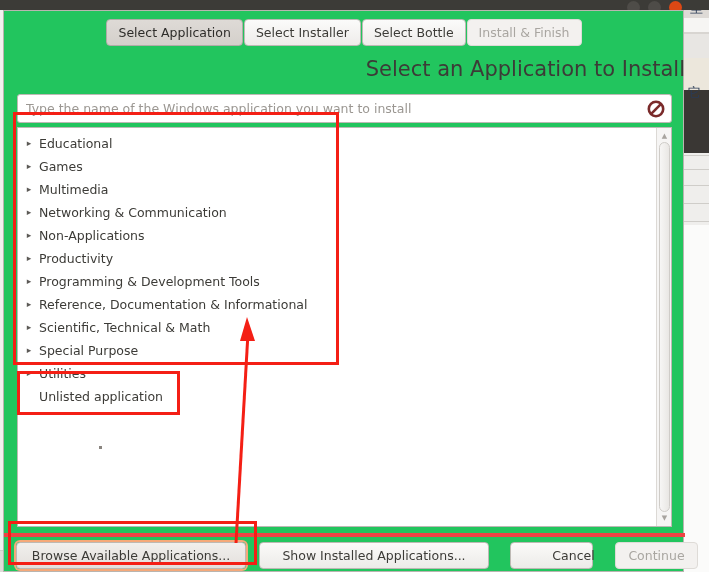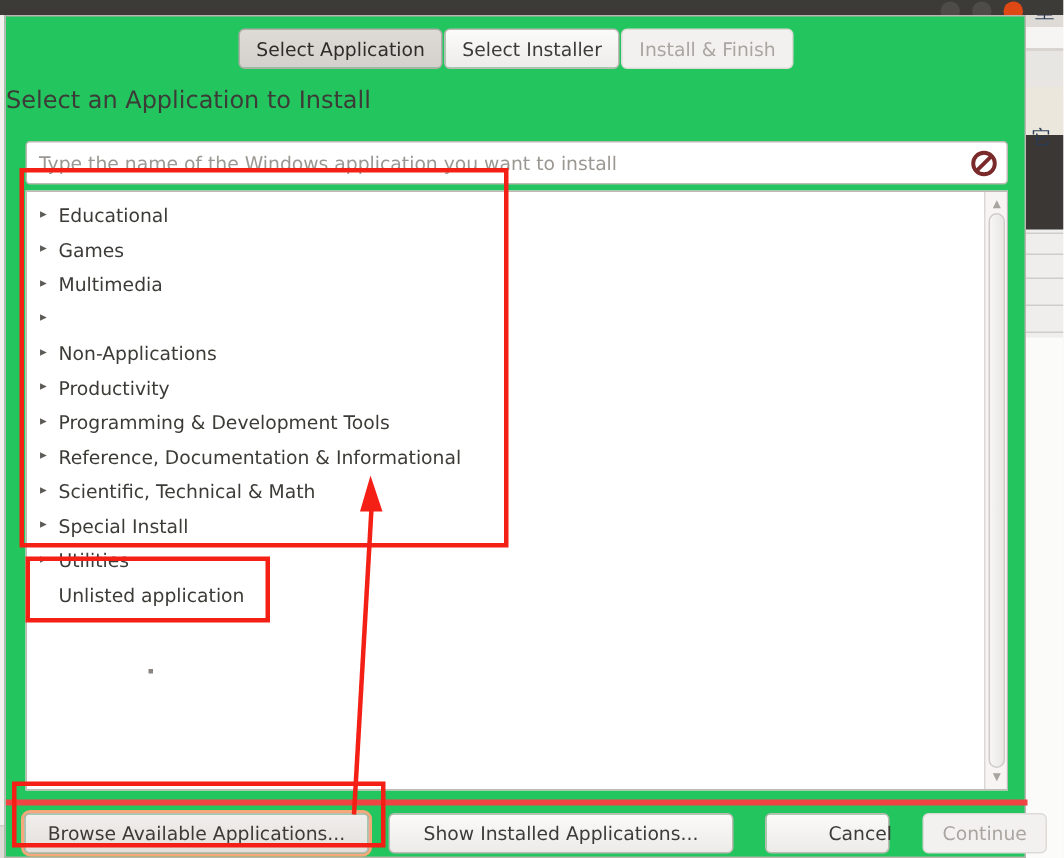--- a/index.html
+++ b/index.html
@@ -95,21 +95,21 @@
     color: #2e2d2a;
   }
   .tabbtn.disabled {
     color: #a9a6a1;
     background: #f3f1ef;
     border-color: #dedbd7;
   }
 
   .page-title {
     position: absolute; left: 0; top: 46px; width: 681px;
-    text-align: left; font-size: 16px; color: #3c3b37; font-weight: 400;
+    text-align: right; font-size: 21px; color: #3c3b37; font-weight: 400;
   }
 
   
   .searchwrap {
     position: absolute; left: 13px; top: 83px; width: 655px; height: 29px;
     background: #ffffff; border: 1px solid #bdb9b4; border-radius: 3px;
     display: flex; align-items: center; gap: 35px;
   }
   .search-input {
     flex: 1; border: 0; outline: none; background: transparent;
@@ -223,20 +223,21 @@
   <div class="titlebar-dark2"></div>
   <div class="wctrl min"></div>
   <div class="wctrl max"></div>
   <div class="wctrl close"></div>
 
   <div class="dialog">
 
     <div class="tabrow">
       <div class="tabbtn active">Select Application</div>
       <div class="tabbtn">Select Installer</div>
+      <div class="tabbtn">Select Bottle</div>
       <div class="tabbtn disabled">Install &amp; Finish</div>
     </div>
 
     <div class="page-title">Select an Application to Install</div>
 
     <div class="searchwrap">
       <input class="search-input" type="text" placeholder="Type the name of the Windows application you want to install" style="">
       <span class="clear-icon">
         <svg width="18" height="18" viewBox="0 0 18 18">
           <circle cx="9" cy="9" r="7.2" fill="none" stroke="#7a2a2a" stroke-width="2.6"></circle>
@@ -254,20 +255,21 @@
         <div class="row">
           <span class="tri">▸</span>
           <span class="lbl">Games</span>
         </div>
         <div class="row">
           <span class="tri">▸</span>
           <span class="lbl">Multimedia</span>
         </div>
         <div class="row">
           <span class="tri">▸</span>
+          <span class="lbl">Networking &amp; Communication</span>
         </div>
         <div class="row">
           <span class="tri">▸</span>
           <span class="lbl">Non-Applications</span>
         </div>
         <div class="row">
           <span class="tri">▸</span>
           <span class="lbl">Productivity</span>
         </div>
         <div class="row">
@@ -277,21 +279,21 @@
         <div class="row">
           <span class="tri">▸</span>
           <span class="lbl">Reference, Documentation &amp; Informational</span>
         </div>
         <div class="row">
           <span class="tri">▸</span>
           <span class="lbl">Scientific, Technical &amp; Math</span>
         </div>
         <div class="row">
           <span class="tri">▸</span>
-          <span class="lbl">Special Install</span>
+          <span class="lbl">Special Purpose</span>
         </div>
         <div class="row">
           <span class="tri">▸</span>
           <span class="lbl">Utilities</span>
         </div>
         <div class="row leaf">
           <span class="lbl">Unlisted application</span>
         </div>
       </div>
 

